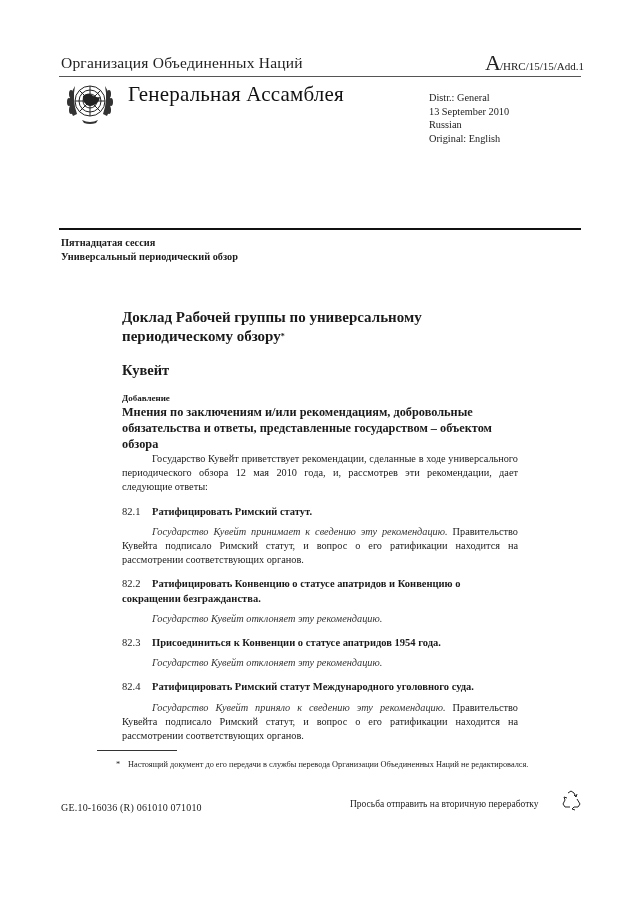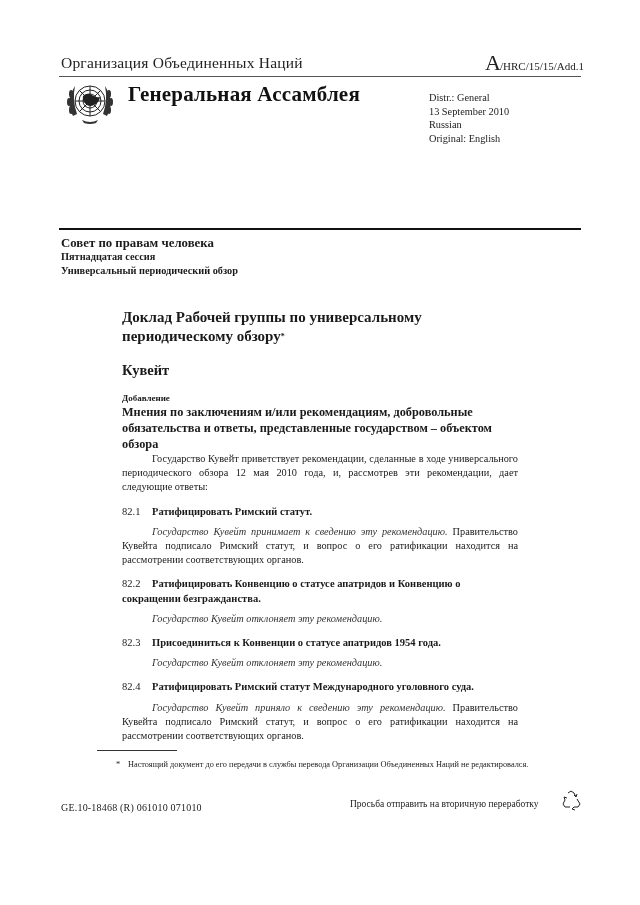--- a/index.html
+++ b/index.html
@@ -4,21 +4,21 @@
 <style>
   html, body { margin:0; padding:0; background:#ffffff; }
   body { width:640px; height:905px; position:relative; overflow:hidden; color:#1a1a1a;
          font-family:"Liberation Serif","DejaVu Serif",serif; }
   .abs { position:absolute; }
   .org { left:61px; top:54px; font-size:15.5px; letter-spacing:0.2px; color:#222; }
   .symbol { right:56px; top:50px; font-size:11px; color:#222; }
   .symbol .big { font-size:22px; letter-spacing:-1px; }
   .hr1 { left:59px; top:76px; width:522px; height:1px; background:#555; }
   .logo { left:64px; top:78px; width:52px; height:48px; }
-  .ga { left:128px; top:82px; font-size:21px; font-weight:bold; color:#111; letter-spacing:0.2px; }
+  .ga { left:128px; top:82px; font-size:21px; font-weight:normal; color:#111; letter-spacing:0.2px; }
   .meta { left:429px; top:91px; font-size:10.3px; line-height:13.5px; color:#222; }
   .hr2 { left:59px; top:228px; width:522px; height:2px; background:#111; }
   .council { left:61px; top:236px; font-size:11.5px; line-height:14px; }
   .council .l1 { font-weight:bold; font-size:12.8px; }
   .council .b { font-weight:bold; font-size:10.3px; line-height:13.5px; }
   .council .n { font-size:10.3px; line-height:13.5px; }
   .content { left:122px; top:308px; width:396px; font-size:10.5px; }
   .h1 { font-weight:bold; font-size:15px; line-height:19px; }
   .h1 sup { font-size:8px; font-weight:bold; vertical-align:top; }
   .h2 { font-weight:bold; font-size:14.5px; margin-top:16px; }
@@ -73,21 +73,20 @@
 <div class="abs meta">
   <div>Distr.: General</div>
   <div>13 September 2010</div>
   <div>Russian</div>
   <div>Original: English</div>
 </div>
 
 <div class="abs hr2"></div>
 
 <div class="abs council">
-  <div class="l1">Совет по правам человека</div>
   <div class="b">Пятнадцатая сессия</div>
   <div class="b">Универсальный периодический обзор</div>
 </div>
 
 <div class="abs content">
   <div class="h1"><span>Доклад Рабочей группы по универсальному периодическому обзору</span><sup>*</sup></div>
   <div class="h2">Кувейт</div>
   <div class="addendum">Добавление</div>
   <div class="h3">Мнения по заключениям и/или рекомендациям, добровольные обязательства и ответы, представленные государством – объектом обзора</div>
   <div class="para">Государство Кувейт приветствует рекомендации, сделанные в ходе универсального периодического обзора 12 мая 2010 года, и, рассмотрев эти рекомендации, дает следующие ответы:</div>
@@ -101,21 +100,21 @@
   <div class="item"><span class="num">82.3</span><span class="title">Присоединиться к Конвенции о статусе апатридов 1954 года.</span></div>
   <div class="resp"><i>Государство Кувейт отклоняет эту рекомендацию.</i><span></span></div>
 
   <div class="item"><span class="num">82.4</span><span class="title">Ратифицировать Римский статут Международного уголовного суда.</span></div>
   <div class="resp"><i>Государство Кувейт приняло к сведению эту рекомендацию.</i><span> Правительство Кувейта подписало Римский статут, и вопрос о его ратификации находится на рассмотрении соответствующих органов.</span></div>
 </div>
 
 <div class="abs fn-rule"></div>
 <div class="abs footnote"><span class="star">*</span><span>Настоящий документ до его передачи в службы перевода Организации Объединенных Наций не редактировался.</span></div>
 
-<div class="abs job">GE.10-18468  (R)  061010   071010</div>
+<div class="abs job">GE.10-16036  (R)  061010   071010</div>
 <div class="abs recycle">Просьба отправить на вторичную переработку</div>
 <svg class="abs recycle-icon" viewBox="0 0 22 22">
   <g fill="none" stroke="#222" stroke-width="1">
     <path d="M8 4 l3 -2 l3 2 l2 4"></path>
     <path d="M17 10 l3 5 l-2 3 h-4"></path>
     <path d="M10 18 h-5 l-2 -3 l2 -4"></path>
     <path d="M14 6 l2 2 l1 -3"></path>
     <path d="M14 18 l-2 2 l3 1"></path>
     <path d="M5 11 l-1 -3 l3 1"></path>
   </g>

